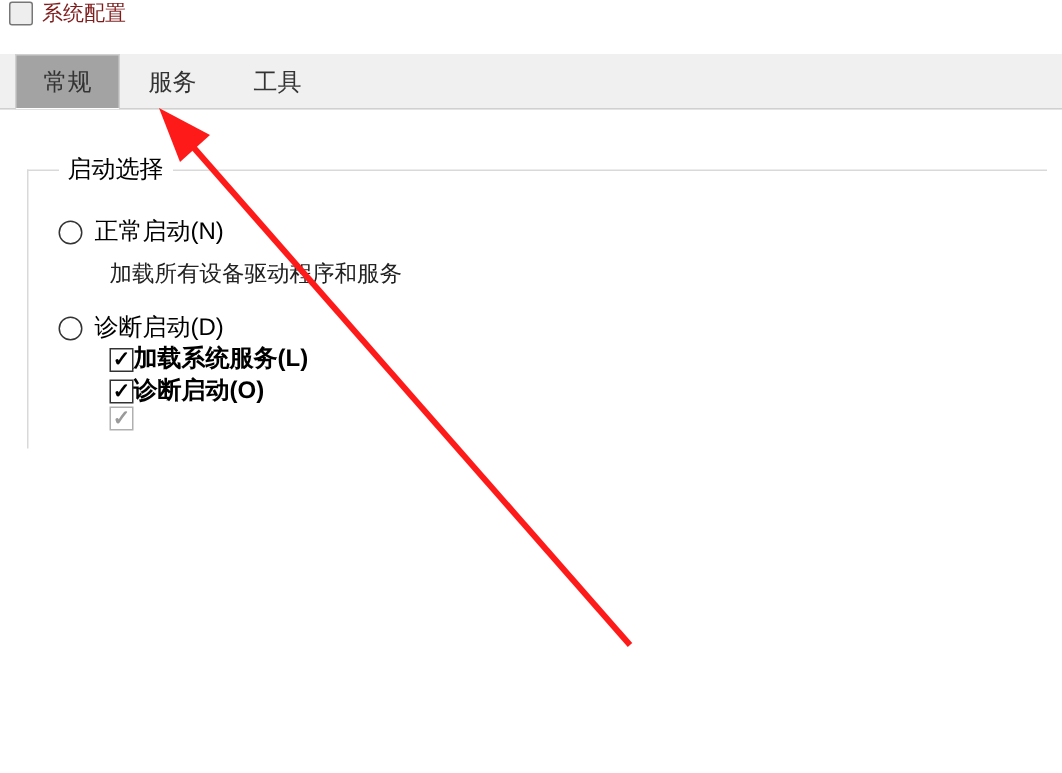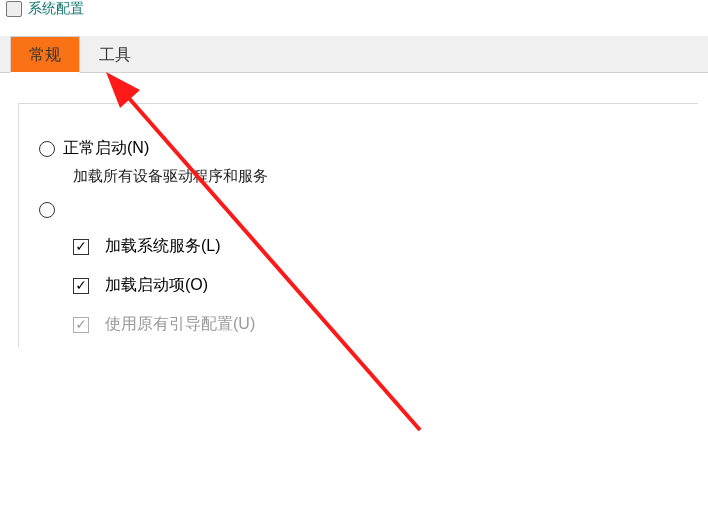--- a/index.html
+++ b/index.html
@@ -12,21 +12,21 @@
     color: #000;
     background: #fff;
     overflow: hidden;
   }
   .titlebar {
     display: flex;
     align-items: center;
     padding: 0 6px;
     height: 18px;
     font-size: 14px;
-    color: #0f766e;
+    color: #7f1d1d;
   }
   .titlebar .icon-sys {
     width: 14px;
     height: 14px;
     border: 1px solid #777;
     border-radius: 2px;
     margin-right: 6px;
     background: #eee;
   }
   .tabsbar {
@@ -41,21 +41,21 @@
   .tab {
     padding: 8px 18px 6px 18px;
     font-size: 16px;
     color: #333;
     cursor: default;
     border: 1px solid transparent;
     position: relative;
     top: 1px;
   }
   .tab.active {
-    background: #f97316;
+    background: #a3a3a3;
     border: 1px solid #d0d0d0;
     border-bottom: 1px solid #fff;
     margin-top: 36px;
   }
   .content {
     padding: 30px 10px 10px 18px;
     position: relative;
   }
   fieldset.group {
     border: 1px solid #d9d9d9;
@@ -64,21 +64,20 @@
     padding: 20px 12px 12px 20px;
     margin: 0;
   }
   legend.group-title {
     padding: 0 6px;
     font-size: 16px;
   }
   .radio-row {
     display: flex;
     align-items: center;
-    margin-top: 14px;
     font-size: 16px;
     gap: 8px;
   }
   .radio-circle {
     width: 16px;
     height: 16px;
     border: 1.5px solid #333;
     border-radius: 50%;
     display: inline-flex;
     align-items: center;
@@ -94,23 +93,24 @@
     display: block;
   }
   .desc {
     margin: 8px 0 16px 34px;
     font-size: 15px;
     color: #222;
   }
   .checkbox-row {
     display: flex;
     align-items: center;
-    margin: 18px 0 0 34px;
+    margin: 0 0 0 34px;
     font-size: 16px;
-    gap: 16px;
+    gap: 0;
+    font-weight: bold;
   }
   .cbox {
     width: 16px;
     height: 16px;
     border: 1.5px solid #333;
     box-sizing: border-box;
     display: inline-flex;
     align-items: center;
     justify-content: center;
     font-size: 14px;
@@ -143,49 +143,53 @@
 <div class="titlebar">
   <span class="icon-sys"></span>
   <span>系统配置</span>
 </div>
 
 <div class="tabsbar">
   <div class="tab active">
     <span>常规</span>
   </div>
   <div class="tab">
+    <span>服务</span>
+  </div>
+  <div class="tab">
     <span>工具</span>
   </div>
 </div>
 
 <div class="content">
   <fieldset class="group">
+    <legend class="group-title">启动选择</legend>
 
     <div class="radio-row">
       <span class="radio-circle"></span>
       <span>正常启动(N)</span>
     </div>
     <div class="desc">加载所有设备驱动程序和服务</div>
 
     <div class="radio-row">
       <span class="radio-circle"></span>
+      <span>诊断启动(D)</span>
     </div>
 
 
     <div class="checkbox-row">
       <span class="cbox checked"></span>
       <span>加载系统服务(L)</span>
     </div>
     <div class="checkbox-row">
       <span class="cbox checked"></span>
-      <span>加载启动项(O)</span>
+      <span>诊断启动(O)</span>
     </div>
     <div class="checkbox-row disabled">
       <span class="cbox checked"></span>
-      <span>使用原有引导配置(U)</span>
     </div>
   </fieldset>
 </div>
 
 <svg class="arrow-overlay" viewBox="0 0 708 515">
   <line x1="420" y1="430" x2="120" y2="88" stroke-width="4" stroke="#ff1a1a"></line>
   <polygon points="106,72 140,90 120,108" fill="#ff1a1a"></polygon>
 </svg>
 
 </body></html>

